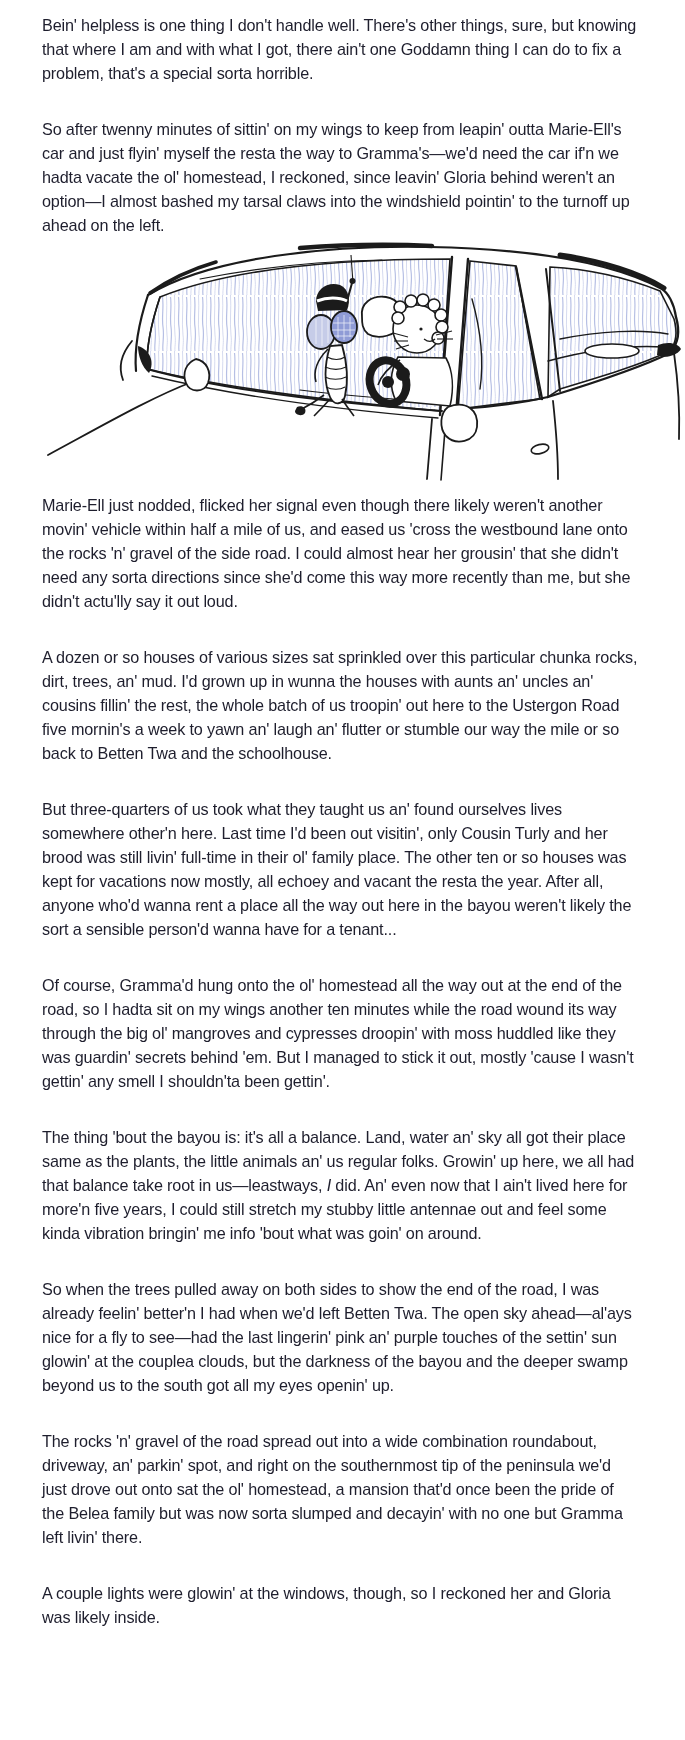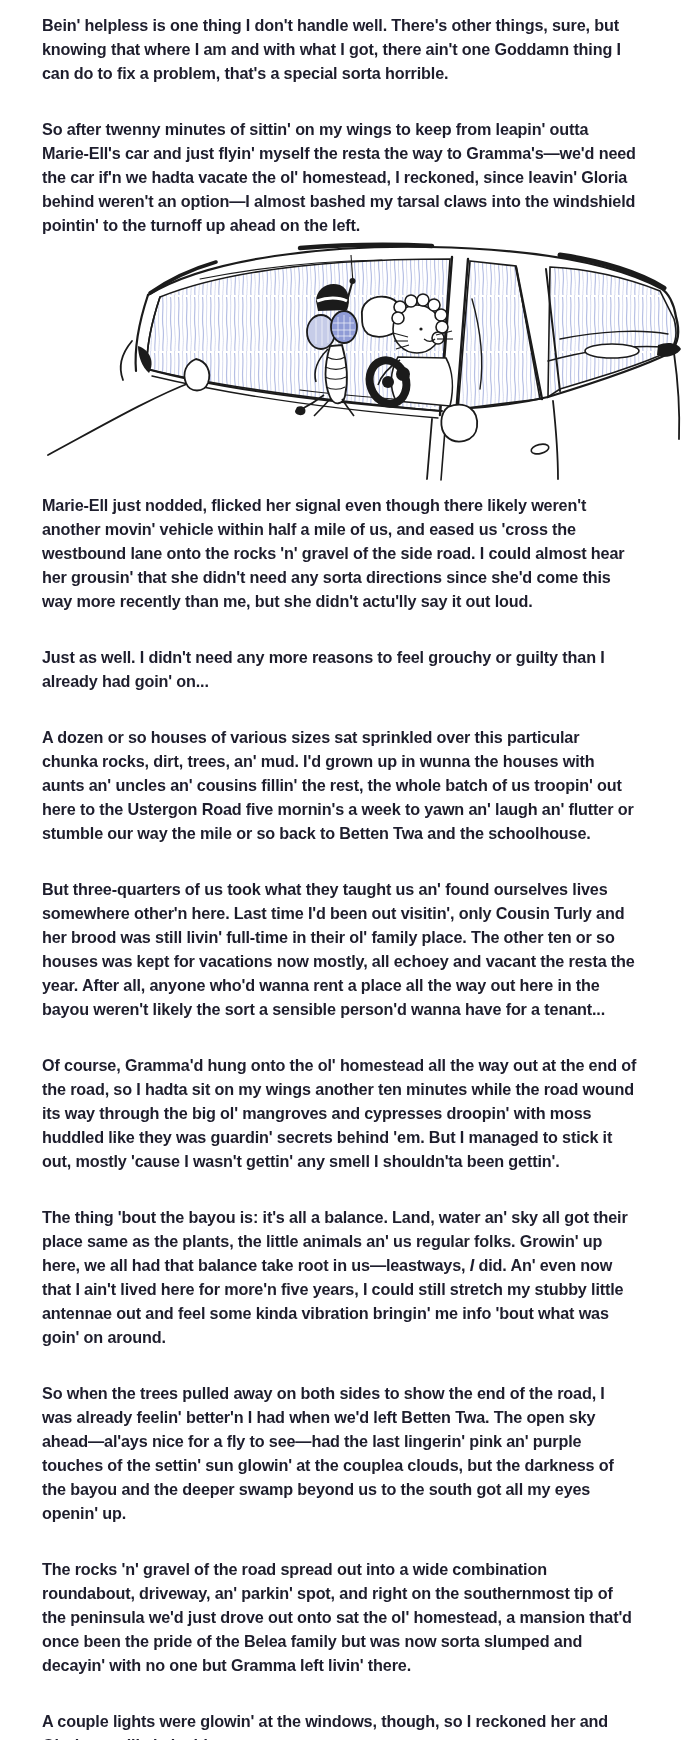--- a/index.html
+++ b/index.html
@@ -10,21 +10,21 @@
     color:#1e1e2d;
   }
   .story-block{
     padding:0 43px 0 42px;
     font-size:16.2px;
     line-height:24px;
     letter-spacing:-0.15px;
   }
   .story-block.top{padding-top:13px;}
   .story-block.bottom{padding-top:6px;padding-bottom:24px;}
-  p.para{margin:0 4px 32px 0;font-weight:bold;}
+  p.para{margin:0 4px 32px 0;}
   p.para:last-child{margin-bottom:0;}
   em{font-style:italic;}
   .illustration-wrap{
     width:685px;
     height:242px;
     margin:2px 0 6px 0;
     overflow:hidden;
   }
   svg{display:block;}
 </style>
@@ -156,21 +156,20 @@
         <path d="M342,160 C347,168 351,173 354,177"></path>
         <path d="M328,110 C318,120 313,132 316,143"></path>
       </g>
       <path d="M297,168 C302,166 307,169 305,174 C302,178 295,176 295,172 Z" fill="#1b1b1b"></path>
     </g>
   </svg>
 </div>
 
 <div class="story-block bottom">
     <p class="para"><span>Marie-Ell just nodded, flicked her signal even though there likely weren't another movin' vehicle within half a mile of us, and eased us 'cross the westbound lane onto the rocks 'n' gravel of the side road. I could almost hear her grousin' that she didn't need any sorta directions since she'd come this way more recently than me, but she didn't actu'lly say it out loud.</span></p>
-    <p class="para"><span>Just as well. I didn't need any more reasons to feel grouchy or guilty than I already had goin' on...</span></p>
     <p class="para"><span>A dozen or so houses of various sizes sat sprinkled over this particular chunka rocks, dirt, trees, an' mud. I'd grown up in wunna the houses with aunts an' uncles an' cousins fillin' the rest, the whole batch of us troopin' out here to the Ustergon Road five mornin's a week to yawn an' laugh an' flutter or stumble our way the mile or so back to Betten Twa and the schoolhouse.</span></p>
     <p class="para"><span>But three-quarters of us took what they taught us an' found ourselves lives somewhere other'n here. Last time I'd been out visitin', only Cousin Turly and her brood was still livin' full-time in their ol' family place. The other ten or so houses was kept for vacations now mostly, all echoey and vacant the resta the year. After all, anyone who'd wanna rent a place all the way out here in the bayou weren't likely the sort a sensible person'd wanna have for a tenant...</span></p>
     <p class="para"><span>Of course, Gramma'd hung onto the ol' homestead all the way out at the end of the road, so I hadta sit on my wings another ten minutes while the road wound its way through the big ol' mangroves and cypresses droopin' with moss huddled like they was guardin' secrets behind 'em. But I managed to stick it out, mostly 'cause I wasn't gettin' any smell I shouldn'ta been gettin'.</span></p>
     <p class="para"><span>The thing 'bout the bayou is: it's all a balance. Land, water an' sky all got their place same as the plants, the little animals an' us regular folks. Growin' up here, we all had that balance take root in us—leastways, </span><em>I</em><span> did. An' even now that I ain't lived here for more'n five years, I could still stretch my stubby little antennae out and feel some kinda vibration bringin' me info 'bout what was goin' on around.</span></p>
     <p class="para"><span>So when the trees pulled away on both sides to show the end of the road, I was already feelin' better'n I had when we'd left Betten Twa. The open sky ahead—al'ays nice for a fly to see—had the last lingerin' pink an' purple touches of the settin' sun glowin' at the couplea clouds, but the darkness of the bayou and the deeper swamp beyond us to the south got all my eyes openin' up.</span></p>
     <p class="para"><span>The rocks 'n' gravel of the road spread out into a wide combination roundabout, driveway, an' parkin' spot, and right on the southernmost tip of the peninsula we'd just drove out onto sat the ol' homestead, a mansion that'd once been the pride of the Belea family but was now sorta slumped and decayin' with no one but Gramma left livin' there.</span></p>
     <p class="para"><span>A couple lights were glowin' at the windows, though, so I reckoned her and Gloria was likely inside.</span></p>
   </div>
 
 </body></html>

